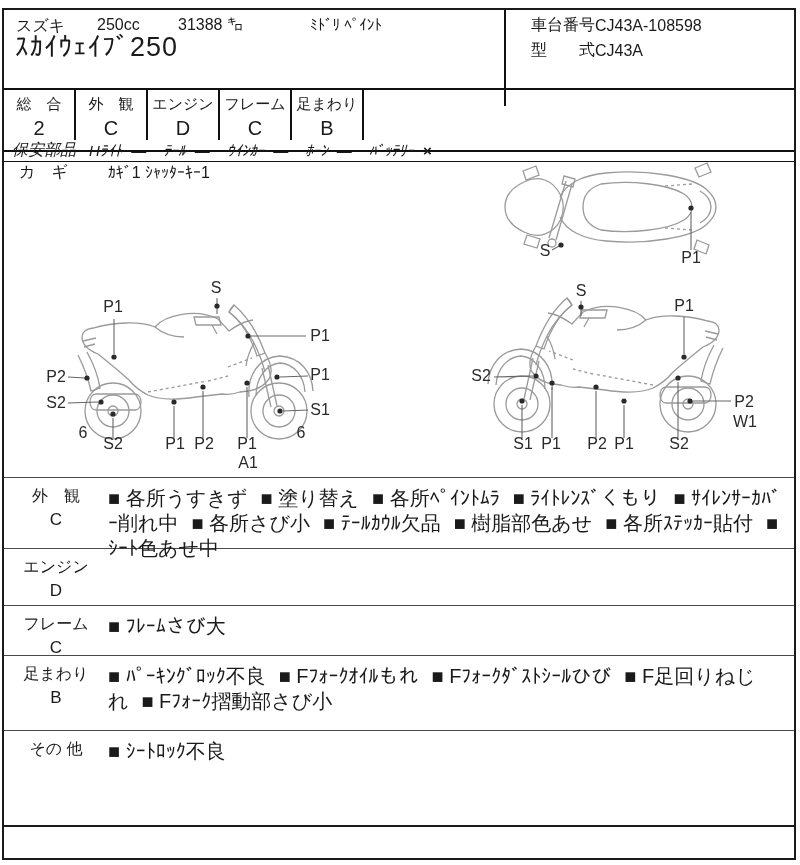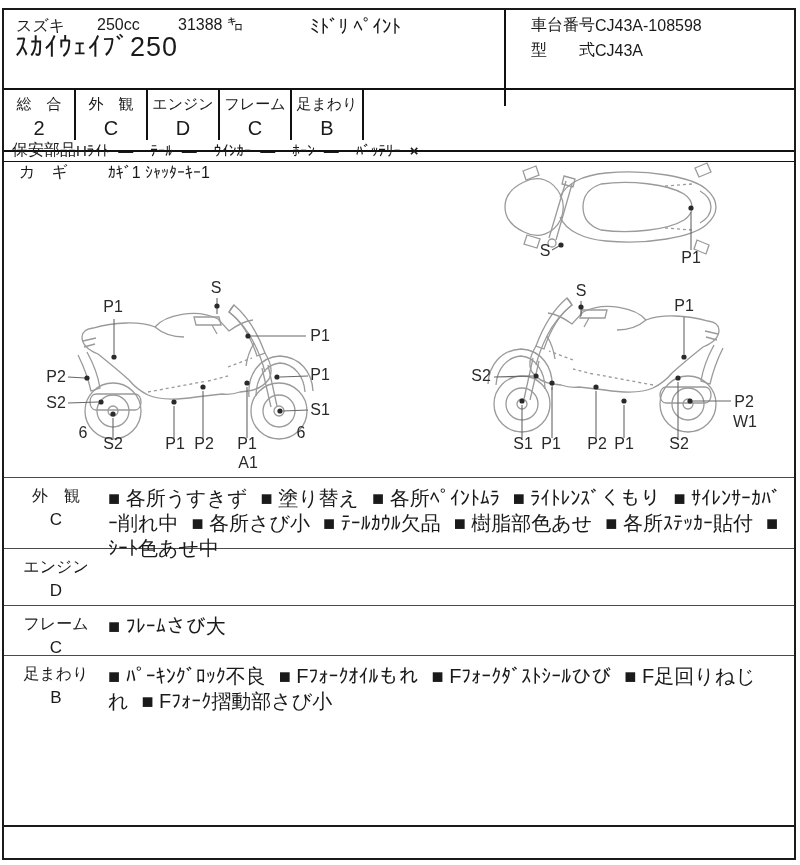--- a/index.html
+++ b/index.html
@@ -5,37 +5,37 @@
   html,body{margin:0;padding:0;background:#fff;}
   body{width:800px;height:865px;position:relative;overflow:hidden;
        font-family:"Liberation Sans","DejaVu Sans",sans-serif;color:#1a1a1a;}
   .sheet{position:absolute;left:2px;top:8px;width:794px;height:852px;
          box-sizing:border-box;border:2px solid #1a1a1a;background:#fff;}
   
   .header{position:absolute;left:0;top:0;width:790px;height:78px;text-align:right;}
   .h-maker{position:absolute;left:12px;top:6px;font-size:16px;}
   .h-cc{position:absolute;left:93px;top:6px;font-size:16px;}
   .h-km{position:absolute;left:174px;top:6px;font-size:16px;}
-  .h-color{position:absolute;left:306px;top:6px;font-size:19px;}
+  .h-color{position:absolute;left:306px;top:6px;font-size:15px;}
   .h-model{position:absolute;left:11px;top:22px;font-size:27px;letter-spacing:1px;}
   .h-right{position:absolute;left:500px;top:0;width:288px;height:96px;
            border-left:2px solid #111;box-sizing:border-box;padding:3px 0 0 13px;}
   .h-row{display:flex;height:25px;align-items:center;font-size:16px;}
   .h-label{width:76px;flex:none;}
   
   .score-row{position:absolute;left:0;top:78px;width:790px;height:64px;box-sizing:border-box;
              border-top:2px solid #111;border-bottom:2px solid #111;display:flex;flex-direction:column;}
   .score-cells{display:flex;flex:none;}
   .score-cell{width:70px;box-sizing:content-box;border-right:2px solid #111;
               text-align:center;padding-top:5px;}
   .score-label{font-size:15px;}
   .score-value{font-size:20px;margin-top:3px;}
   .safety-box{flex:1;display:flex;flex-direction:column;min-width:0;}
-  .safety-top{flex:1.02;display:flex;align-items:center;padding-left:8px;
-              border-bottom:1px solid #111;}
+  .safety-top{flex:1.02;display:flex;align-items:center;gap:13px;padding-left:8px;
+              border-bottom:1px solid #111;font-style:italic;}
   .safety-title{font-size:16px;flex:none;}
   .sp-item{display:inline-flex;gap:9px;font-size:15px;white-space:nowrap;}
   .sp-status{font-weight:bold;}
   .safety-key{flex:1;display:flex;align-items:center;gap:40px;padding-left:15px;font-size:16px;}
   
   .diagram{position:absolute;left:0;top:142px;width:790px;height:325px;}
   .co-label{font-size:16px;fill:#2a2a2a;}
   
   #conditions{position:absolute;left:0;top:467px;width:790px;}
   .cond-row{border-top:1px solid #4a4a4a;display:flex;box-sizing:border-box;}
@@ -284,16 +284,23 @@
   </div>
 
   <div class="cond-row">
     <div class="cond-label-col">
       <div class="cond-label">足まわり</div>
       <div class="cond-grade">B</div>
     </div>
     <div class="cond-items"><span class="cond-item">■ ﾊﾟｰｷﾝｸﾞﾛｯｸ不良</span><span class="cond-item">■ Fﾌｫｰｸｵｲﾙもれ</span><span class="cond-item">■ Fﾌｫｰｸﾀﾞｽﾄｼｰﾙひび</span><span class="cond-item">■ F足回りねじれ</span><span class="cond-item">■ Fﾌｫｰｸ摺動部さび小</span></div>
   </div>
 
+  <div class="cond-row">
+    <div class="cond-label-col">
+      <div class="cond-label">その 他</div>
+      <div class="cond-grade"></div>
+    </div>
+    <div class="cond-items"><span class="cond-item">■ ｼｰﾄﾛｯｸ不良</span></div>
+  </div>
 </div>
 
   <div class="footer-line"></div>
 </div>
 
 </body></html>

